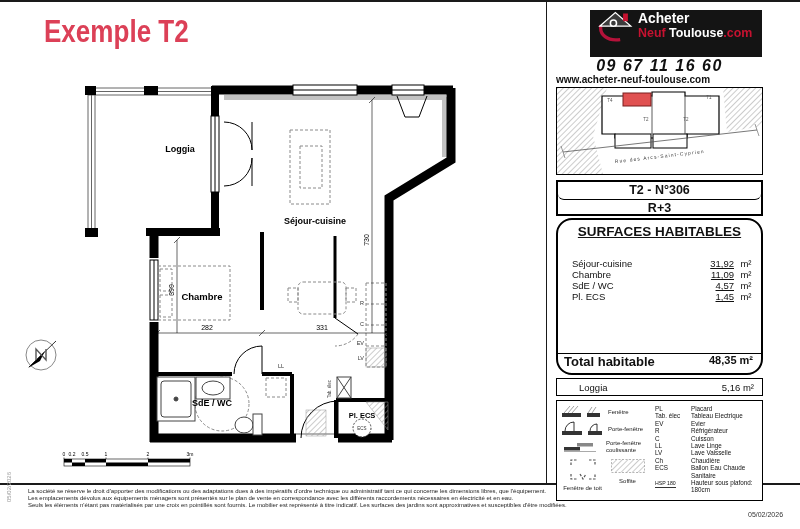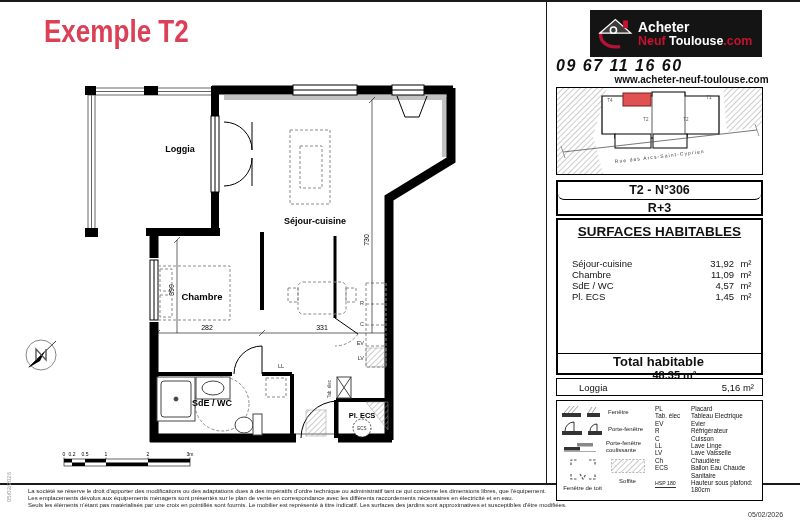--- a/index.html
+++ b/index.html
@@ -11,43 +11,43 @@
   .frame-v{left:546px;top:0;width:1px;height:484px;background:#1a1a1a;}
   .frame-bottom{left:0;top:483px;width:800px;height:2px;background:#1a1a1a;}
   
   .plan-title{left:44px;top:14px;font-size:31px;font-weight:bold;color:#dc4057;
     transform:scaleX(.84);transform-origin:left top;letter-spacing:0;}
   
   .floorplan{left:0;top:0;}
   .floorplan text,.siteplan text{font-family:"Liberation Sans",sans-serif;}
   
   .logo-box{left:590px;top:10px;width:172px;height:47px;background:#141414;
-    display:flex;align-items:center;padding-left:8px;box-sizing:border-box;}
+    display:flex;padding-left:8px;box-sizing:border-box;}
   .logo-text{margin-left:5px;line-height:1.05;transform:scaleX(.92);transform-origin:left center;}
   .logo-l1{color:#fff;font-weight:bold;font-size:15px;}
   .logo-l2{font-weight:bold;font-size:13.5px;}
   .red{color:#c51230;} .white{color:#fff;}
-  .phone{left:556px;top:57px;width:207px;font-size:16px;
+  .phone{left:556px;top:57px;width:207px;text-align:center;font-size:16px;
     font-weight:bold;font-style:italic;letter-spacing:1.5px;}
-  .website{left:588px;top:74px;width:207px;text-align:center;font-size:10px;font-weight:bold;}
+  .website{left:556px;top:74px;width:207px;text-align:left;font-size:10px;font-weight:bold;}
   .panel-box{left:556px;width:207px;box-sizing:border-box;border:2px solid #000;background:#fff;}
   .site-box{top:87px;height:88px;border-width:1px;}
   .unit-box{top:180px;height:36px;}
   .unit-row{height:17px;line-height:17px;text-align:center;font-weight:bold;font-size:12.5px;}
   .unit-row.first{border-bottom:1.5px solid #000;border-radius:6px;}
-  .surf-box{top:218px;height:157px;}
+  .surf-box{top:218px;height:157px;border-radius:16px;}
   .surf-title{margin-top:4px;text-align:center;font-size:13.5px;font-weight:bold;text-decoration:underline;}
   .surf-rows{position:absolute;left:0;top:38px;width:100%;}
   .surf-row{display:flex;padding:0 7px 0 14px;font-size:9.5px;height:11px;line-height:11px;}
   .surf-row .lab{flex:1;}
-  .surf-row .val{width:34px;text-align:right;}
+  .surf-row .val{width:34px;text-align:right;text-decoration:underline;}
   .surf-row .un{width:16px;text-align:center;padding-left:4px;}
   .total-row{position:absolute;left:0;bottom:0;width:100%;box-sizing:border-box;
-    border-top:1.5px solid #000;height:20px;display:flex;align-items:center;
-    padding:0 8px 0 6px;font-weight:bold;flex-direction:column;}
+    border-top:1.5px solid #000;height:20px;display:flex;align-items:flex-start;
+    padding:0 8px 0 6px;font-weight:bold;}
   .total-row .lab{flex:1;font-size:13px;}
   .total-row .val{font-size:11px;margin-left:32px;}
   .loggia-box{top:378px;height:18px;border-width:1px;display:flex;align-items:center;
     padding:0 8px 0 22px;font-size:9.5px;}
   .loggia-box .lab{flex:1;}
   .legend-box{top:400px;height:101px;border-width:1px;}
   .leg-left{position:absolute;left:5px;top:3px;width:90px;}
   .leg-row{display:flex;align-items:center;height:17px;}
   .leg-row .sym{width:46px;}
   .leg-row .lbl{font-size:6px;color:#222;line-height:6.5px;}

